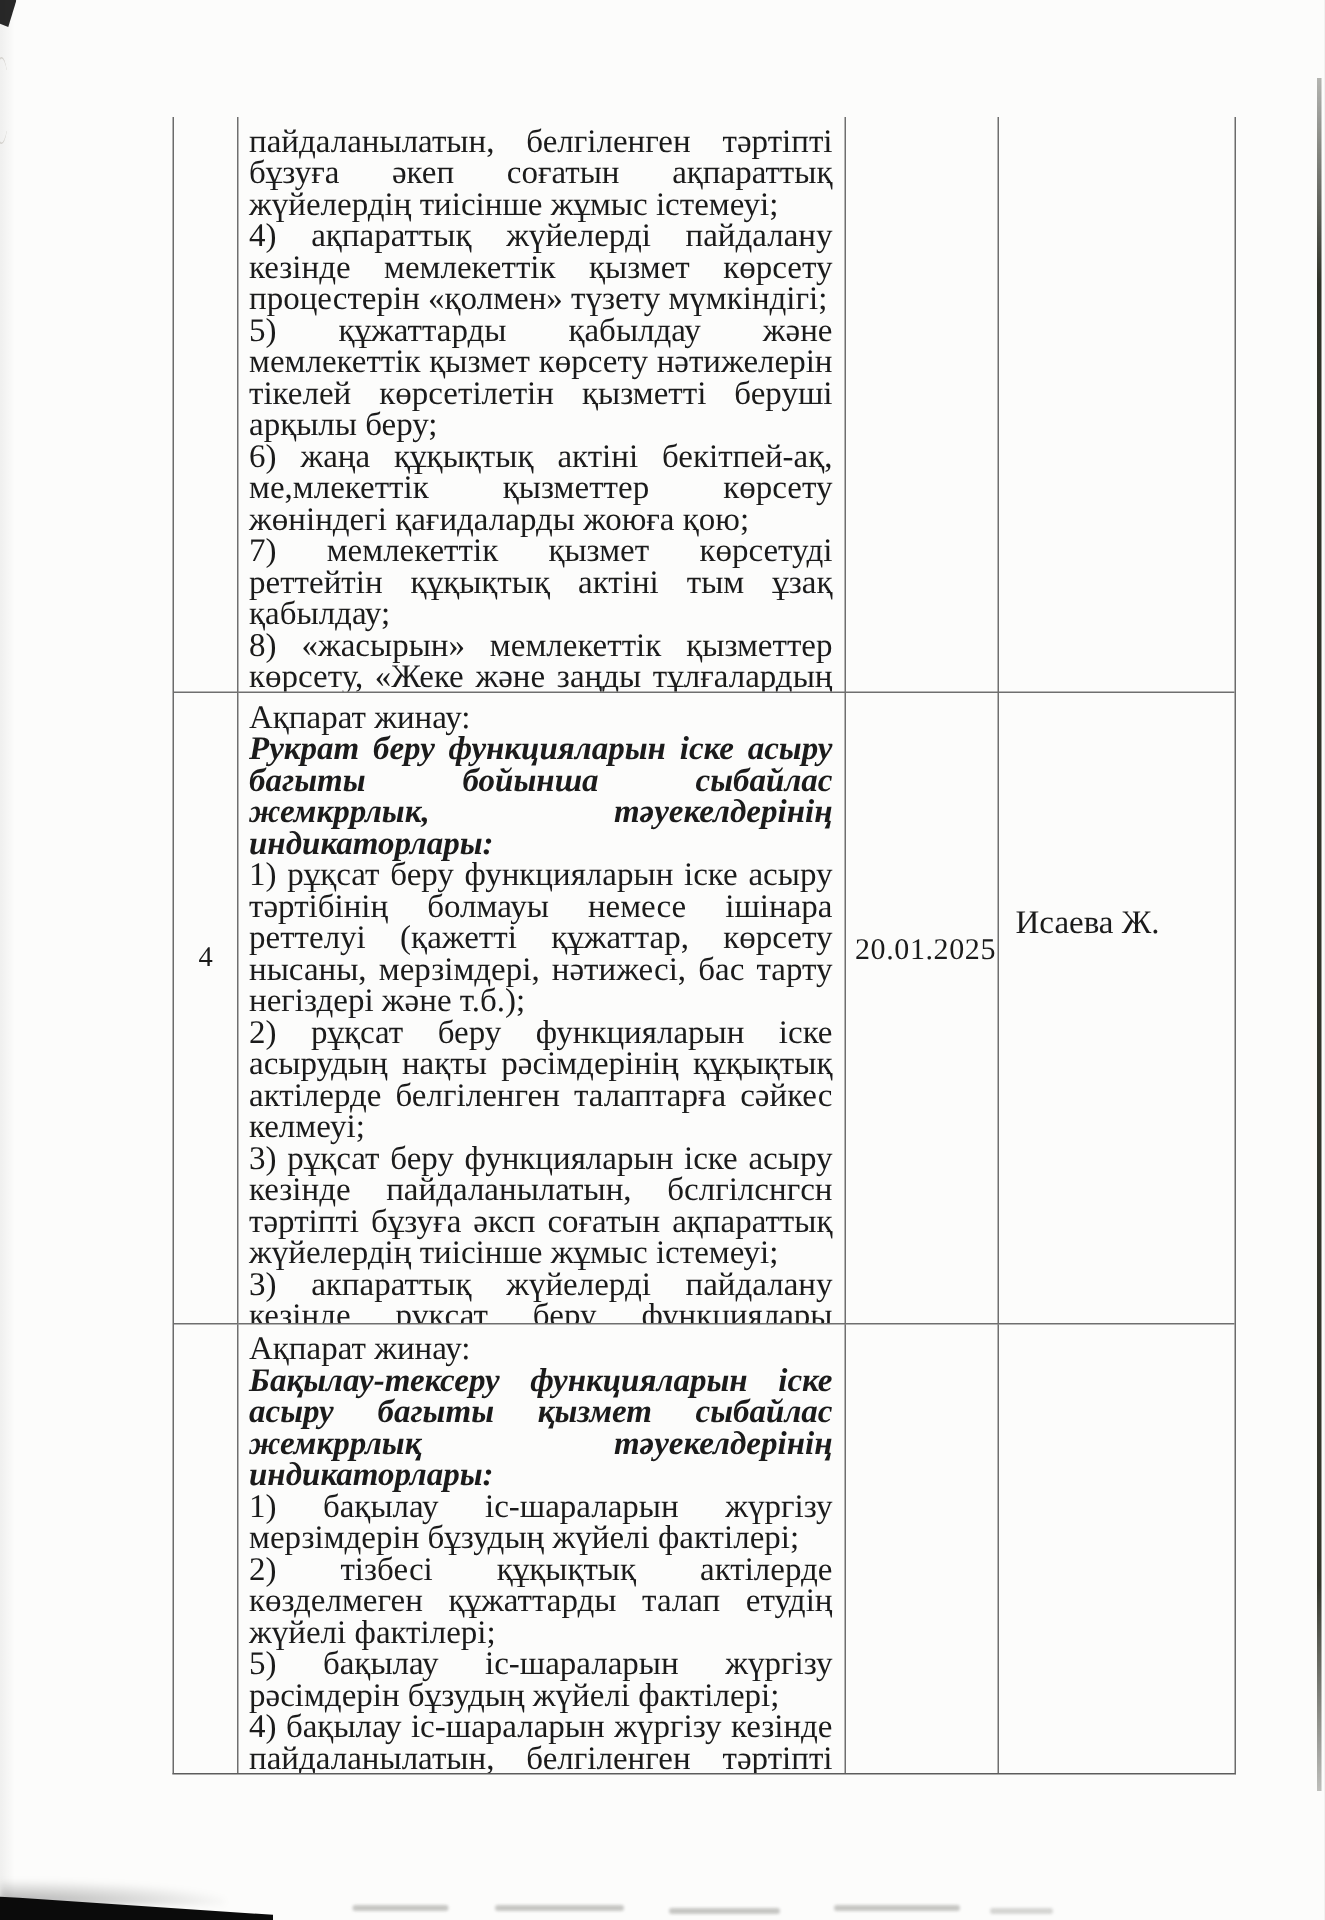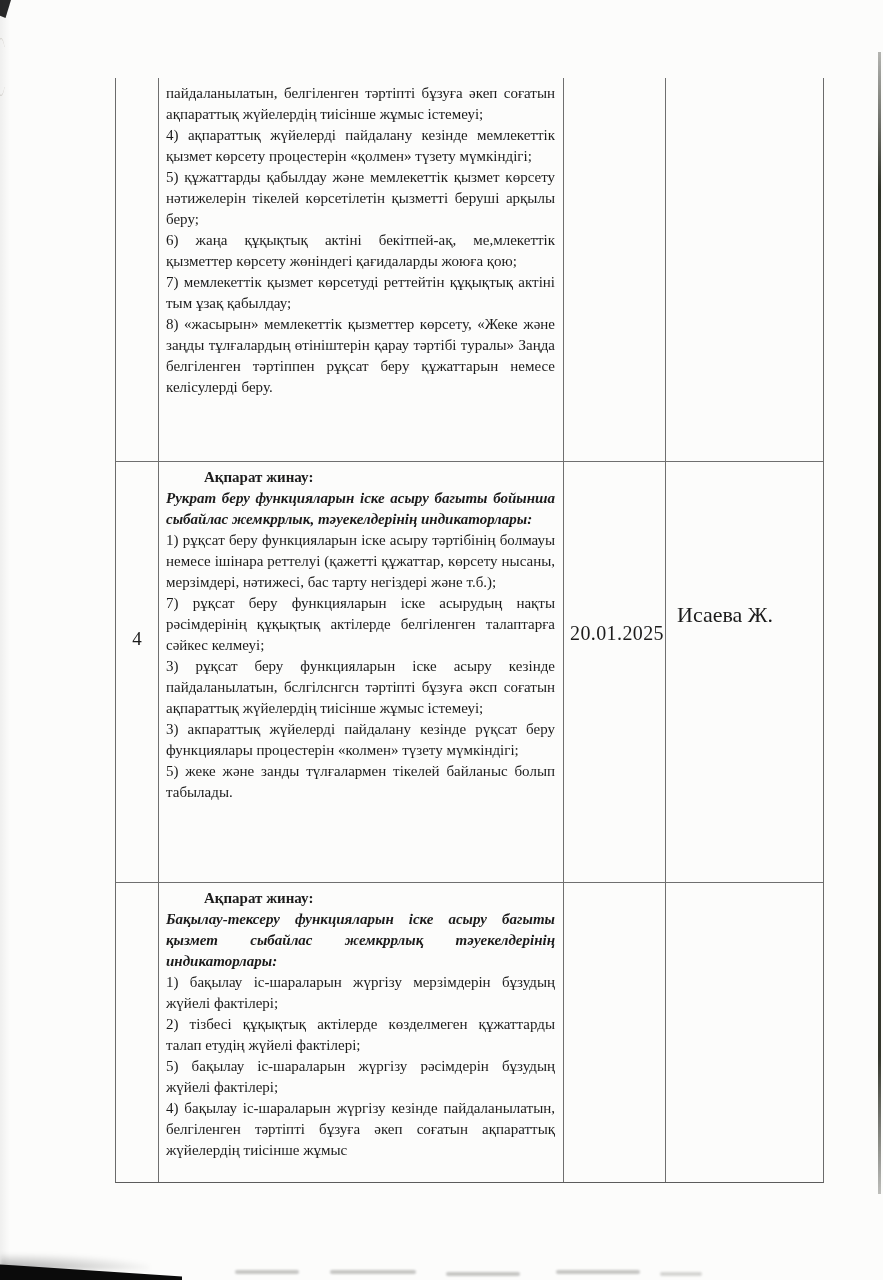--- a/index.html
+++ b/index.html
@@ -47,27 +47,27 @@
     box-sizing: border-box;
     overflow: hidden;
     border-right: 1.2px solid #6f6f6f;
     border-bottom: 1.2px solid #6f6f6f;
   }
   .cell.last-col { border-right: none; }
   .cell.last-row { border-bottom: none; }
 
   .cell.text-cell {
     padding: 5px 8px 0 7px;
-    font-size: 15px;
+    font-size: 22px;
     line-height: 21px;
     text-align: justify;
     text-justify: inter-word;
   }
   .para { margin: 0; }
-  .para.bold { font-weight: bold; margin-left: 38px; }
+  .para.bold { font-weight: normal; }
   .para.bolditalic { font-weight: bold; font-style: italic; }
 
   .cell.num-cell {
     text-align: center;
     font-size: 19px;
     padding-top: 166px;
   }
   .cell.date-cell {
     font-size: 20px;
     padding: 160px 0 0 6px;
@@ -157,21 +157,21 @@
         <p class="para normal">8) «жасырын» мемлекеттік қызметтер көрсету, «Жеке және заңды тұлғалардың өтініштерін қарау тәртібі туралы» Заңда белгіленген тәртіппен рұқсат беру құжаттарын немесе келісулерді беру.</p>
       </div>
     <div class="cell date-cell"></div>
     <div class="cell name-cell last-col"></div>
 
     <div class="cell num-cell">4</div>
     <div class="cell text-cell">
         <p class="para bold">Ақпарат жинау:</p>
         <p class="para bolditalic">Рукрат беру функцияларын іске асыру багыты бойынша сыбайлас жемкррлык, тәуекелдерінің индикаторлары:</p>
         <p class="para normal">1) рұқсат беру функцияларын іске асыру тәртібінің болмауы немесе ішінара реттелуі (қажетті құжаттар, көрсету нысаны, мерзімдері, нәтижесі, бас тарту негіздері және т.б.);</p>
-        <p class="para normal">7) рұқсат беру функцияларын іске асырудың нақты рәсімдерінің құқықтық актілерде белгіленген талаптарға сәйкес келмеуі;</p>
+        <p class="para normal">2) рұқсат беру функцияларын іске асырудың нақты рәсімдерінің құқықтық актілерде белгіленген талаптарға сәйкес келмеуі;</p>
         <p class="para normal">3) рұқсат беру функцияларын іске асыру кезінде пайдаланылатын, бслгілснгсн тәртіпті бұзуға әксп соғатын ақпараттық жүйелердің тиісінше жұмыс істемеуі;</p>
         <p class="para normal">3) акпараттық жүйелерді пайдалану кезінде рүқсат беру функциялары процестерін «колмен» түзету мүмкіндігі;</p>
         <p class="para normal">5) жеке және занды түлғалармен тікелей байланыс болып табылады.</p>
       </div>
     <div class="cell date-cell">20.01.2025</div>
     <div class="cell name-cell last-col">Исаева Ж.</div>
 
     <div class="cell num-cell last-row"></div>
     <div class="cell text-cell last-row">
         <p class="para bold">Ақпарат жинау:</p>

